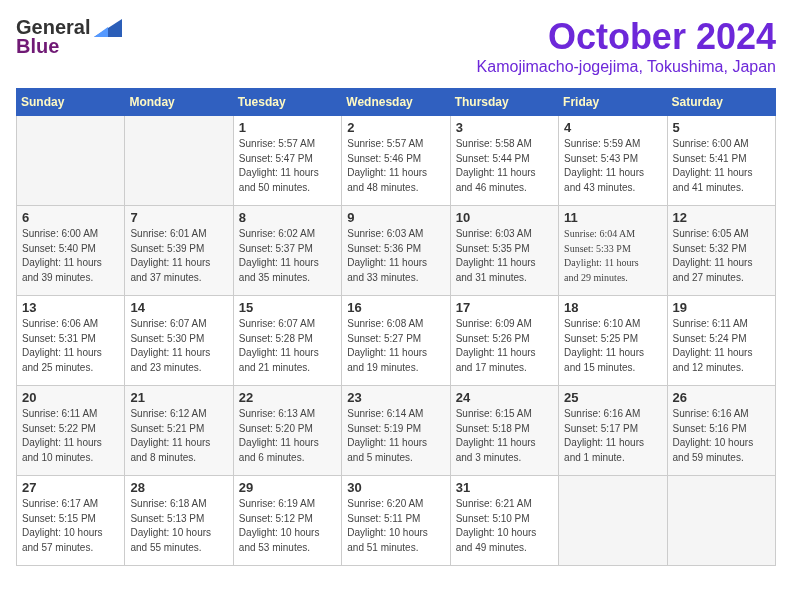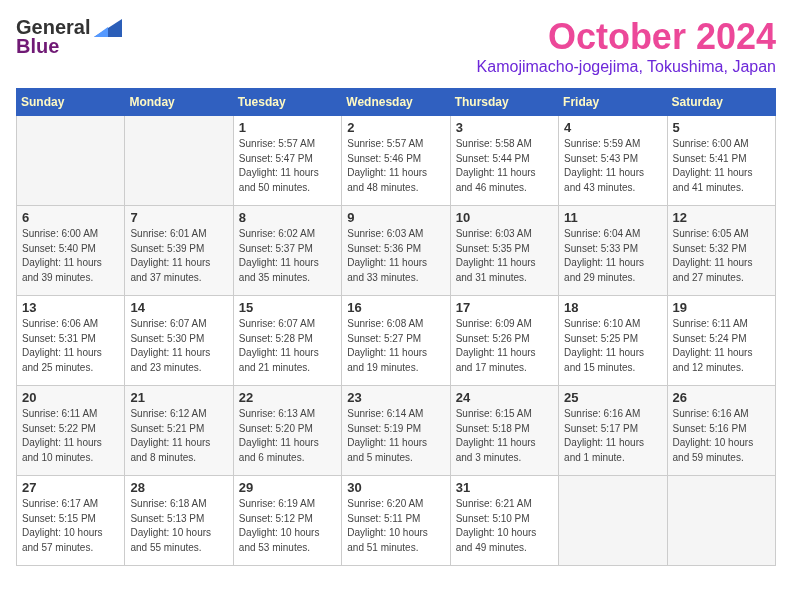--- a/index.html
+++ b/index.html
@@ -20,21 +20,21 @@
       display: flex;
       flex-direction: column;
       align-items: flex-start;
     }
     .title-section {
       text-align: right;
     }
     .month-title {
       font-size: 36px;
       font-weight: bold;
-      color: #ec4899;
+      color: #6d28d9;
     }
     .location-title {
       font-size: 16px;
       color: #6d28d9;
     }
     .calendar-table {
       width: 100%;
       border-collapse: collapse;
       font-size: 11px;
     }
@@ -176,21 +176,21 @@
         </td>
         <td>
           <span class="day-number">10</span>
           <div class="day-info" style="white-space: pre-line;">Sunrise: 6:03 AM
 Sunset: 5:35 PM
 Daylight: 11 hours
 and 31 minutes.</div>
         </td>
         <td>
           <span class="day-number">11</span>
-          <div class="day-info" style="white-space: pre-line;">Sunrise: 6:04 AM
+          <div class="day-info" style="white-space: pre-line; font-family: Liberation Serif, serif;">Sunrise: 6:04 AM
 Sunset: 5:33 PM
 Daylight: 11 hours
 and 29 minutes.</div>
         </td>
         <td>
           <span class="day-number">12</span>
           <div class="day-info" style="white-space: pre-line;">Sunrise: 6:05 AM
 Sunset: 5:32 PM
 Daylight: 11 hours
 and 27 minutes.</div>

